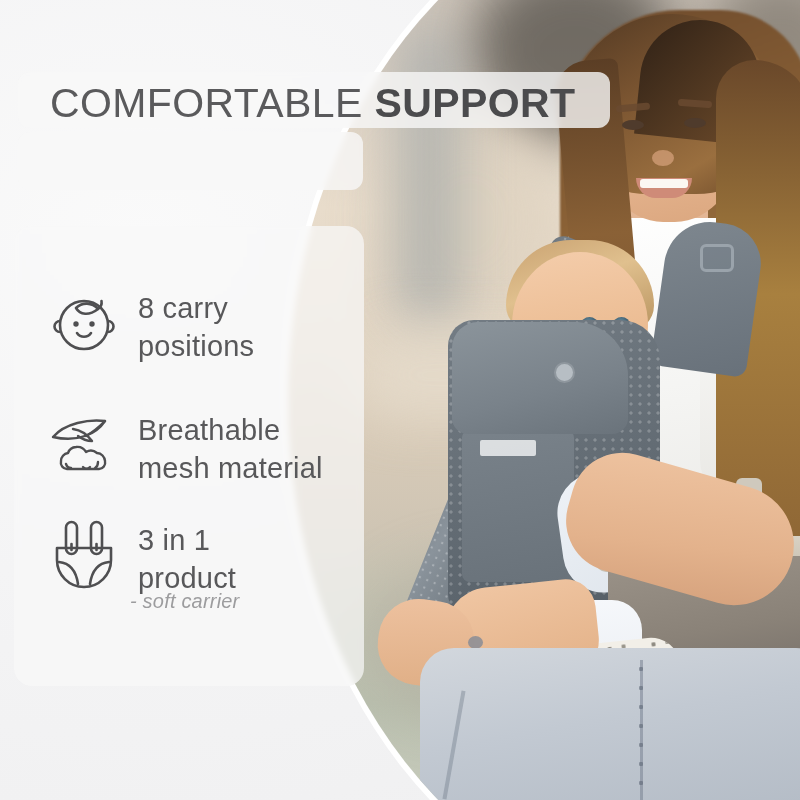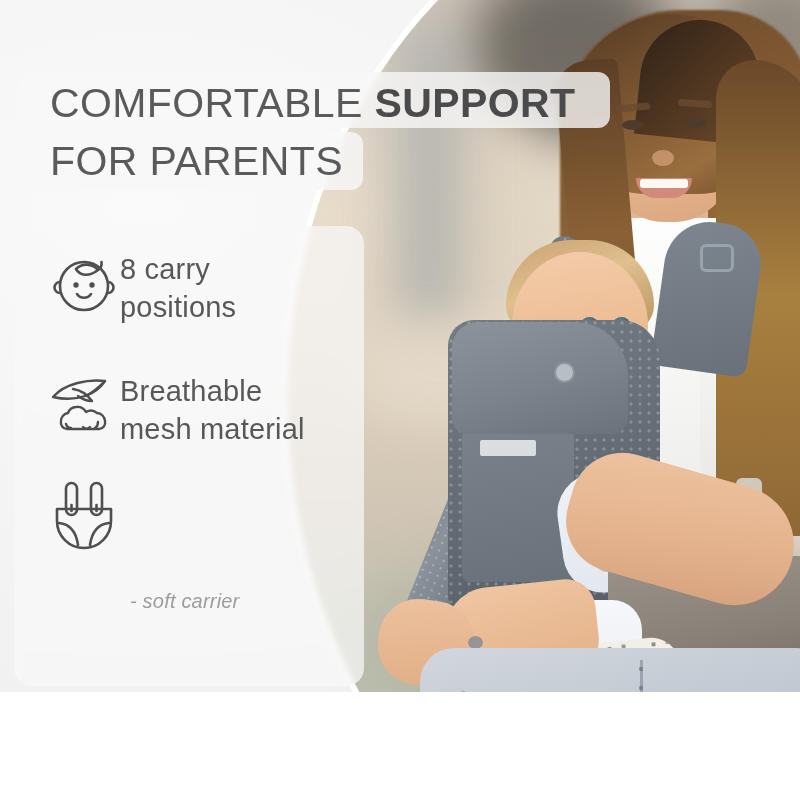--- a/index.html
+++ b/index.html
@@ -3,21 +3,21 @@
 <meta charset="utf-8">
 <style>
   html, body {
     margin: 0;
     padding: 0;
     background: #ffffff;
   }
   #infographic {
     position: relative;
     width: 800px;
-    height: 692px;
+    height: 800px;
     overflow: hidden;
     background: #f4f4f5;
     font-family: "Liberation Sans", sans-serif;
     -webkit-font-smoothing: antialiased;
   }
 
   
   .bg-sheen {
     position: absolute;
     inset: 0;
@@ -463,23 +463,25 @@
   .headline .bold {
     font-weight: 700;
     color: #4b4b4d;
   }
 
   
   .feature {
     position: absolute;
     display: flex;
     align-items: flex-start;
+    gap: 18px;
+    margin-top: 39px;
   }
   .feat-1 { left: 48px; top: 246px; }
-  .feat-2 { left: 48px; top: 368px; }
+  .feat-2 { left: 48px; top: 368px; align-items: center; }
   .feat-3 { left: 48px; top: 478px; }
 
   .feat-icon {
     flex: 0 0 auto;
     width: 72px;
     height: 78px;
     display: flex;
     align-items: center;
     justify-content: center;
   }
@@ -593,21 +595,20 @@
       <div class="jeans-pocket"></div>
     </div>
   </div>
 
   <div class="panel panel-h1"></div>
   <div class="panel panel-h2"></div>
   <div class="panel panel-feat"></div>
 
   <div class="headline">
     <span>COMFORTABLE </span><span class="bold">SUPPORT</span><br>
-    <span>FOR PARENTS</span>
   </div>
 
   <div class="feature feat-1">
     <div class="feat-icon">
       <svg width="68" height="66" viewBox="0 0 68 66" fill="none" stroke="#4f4f51" stroke-width="2.6" stroke-linecap="round" stroke-linejoin="round">
         <circle cx="34" cy="34" r="24"></circle>
         <path d="M10 30 a5.5 5.5 0 0 0 0 11"></path>
         <path d="M58 30 a5.5 5.5 0 0 1 0 11"></path>
         <path d="M26 17 c6 -6 16 -6 22 1 c-9 7 -18 6 -22 -1 z"></path>
         <path d="M48 18 c3 -2 4 -5 3.5 -8"></path>
@@ -641,19 +642,21 @@
       <svg width="66" height="76" viewBox="0 0 66 76" fill="none" stroke="#4f4f51" stroke-width="2.6" stroke-linecap="round" stroke-linejoin="round">
         <path d="M6 30 h54 v12 a27 27 0 0 1 -27 27 a27 27 0 0 1 -27 -27 z"></path>
         <rect x="15" y="4" width="11" height="32" rx="5.5"></rect>
         <rect x="40" y="4" width="11" height="32" rx="5.5"></rect>
         <path d="M20.5 26 v6"></path>
         <path d="M45.5 26 v6"></path>
         <path d="M8 44 c10 1 17 8 19 22"></path>
         <path d="M58 44 c-10 1 -17 8 -19 22"></path>
       </svg>
     </div>
+    <div class="feat-text">3 in 1
+product</div>
   </div>
 
   <div class="sublist">
     <div>- soft carrier</div>
   </div>
 
 </div>
 
 </body></html>

